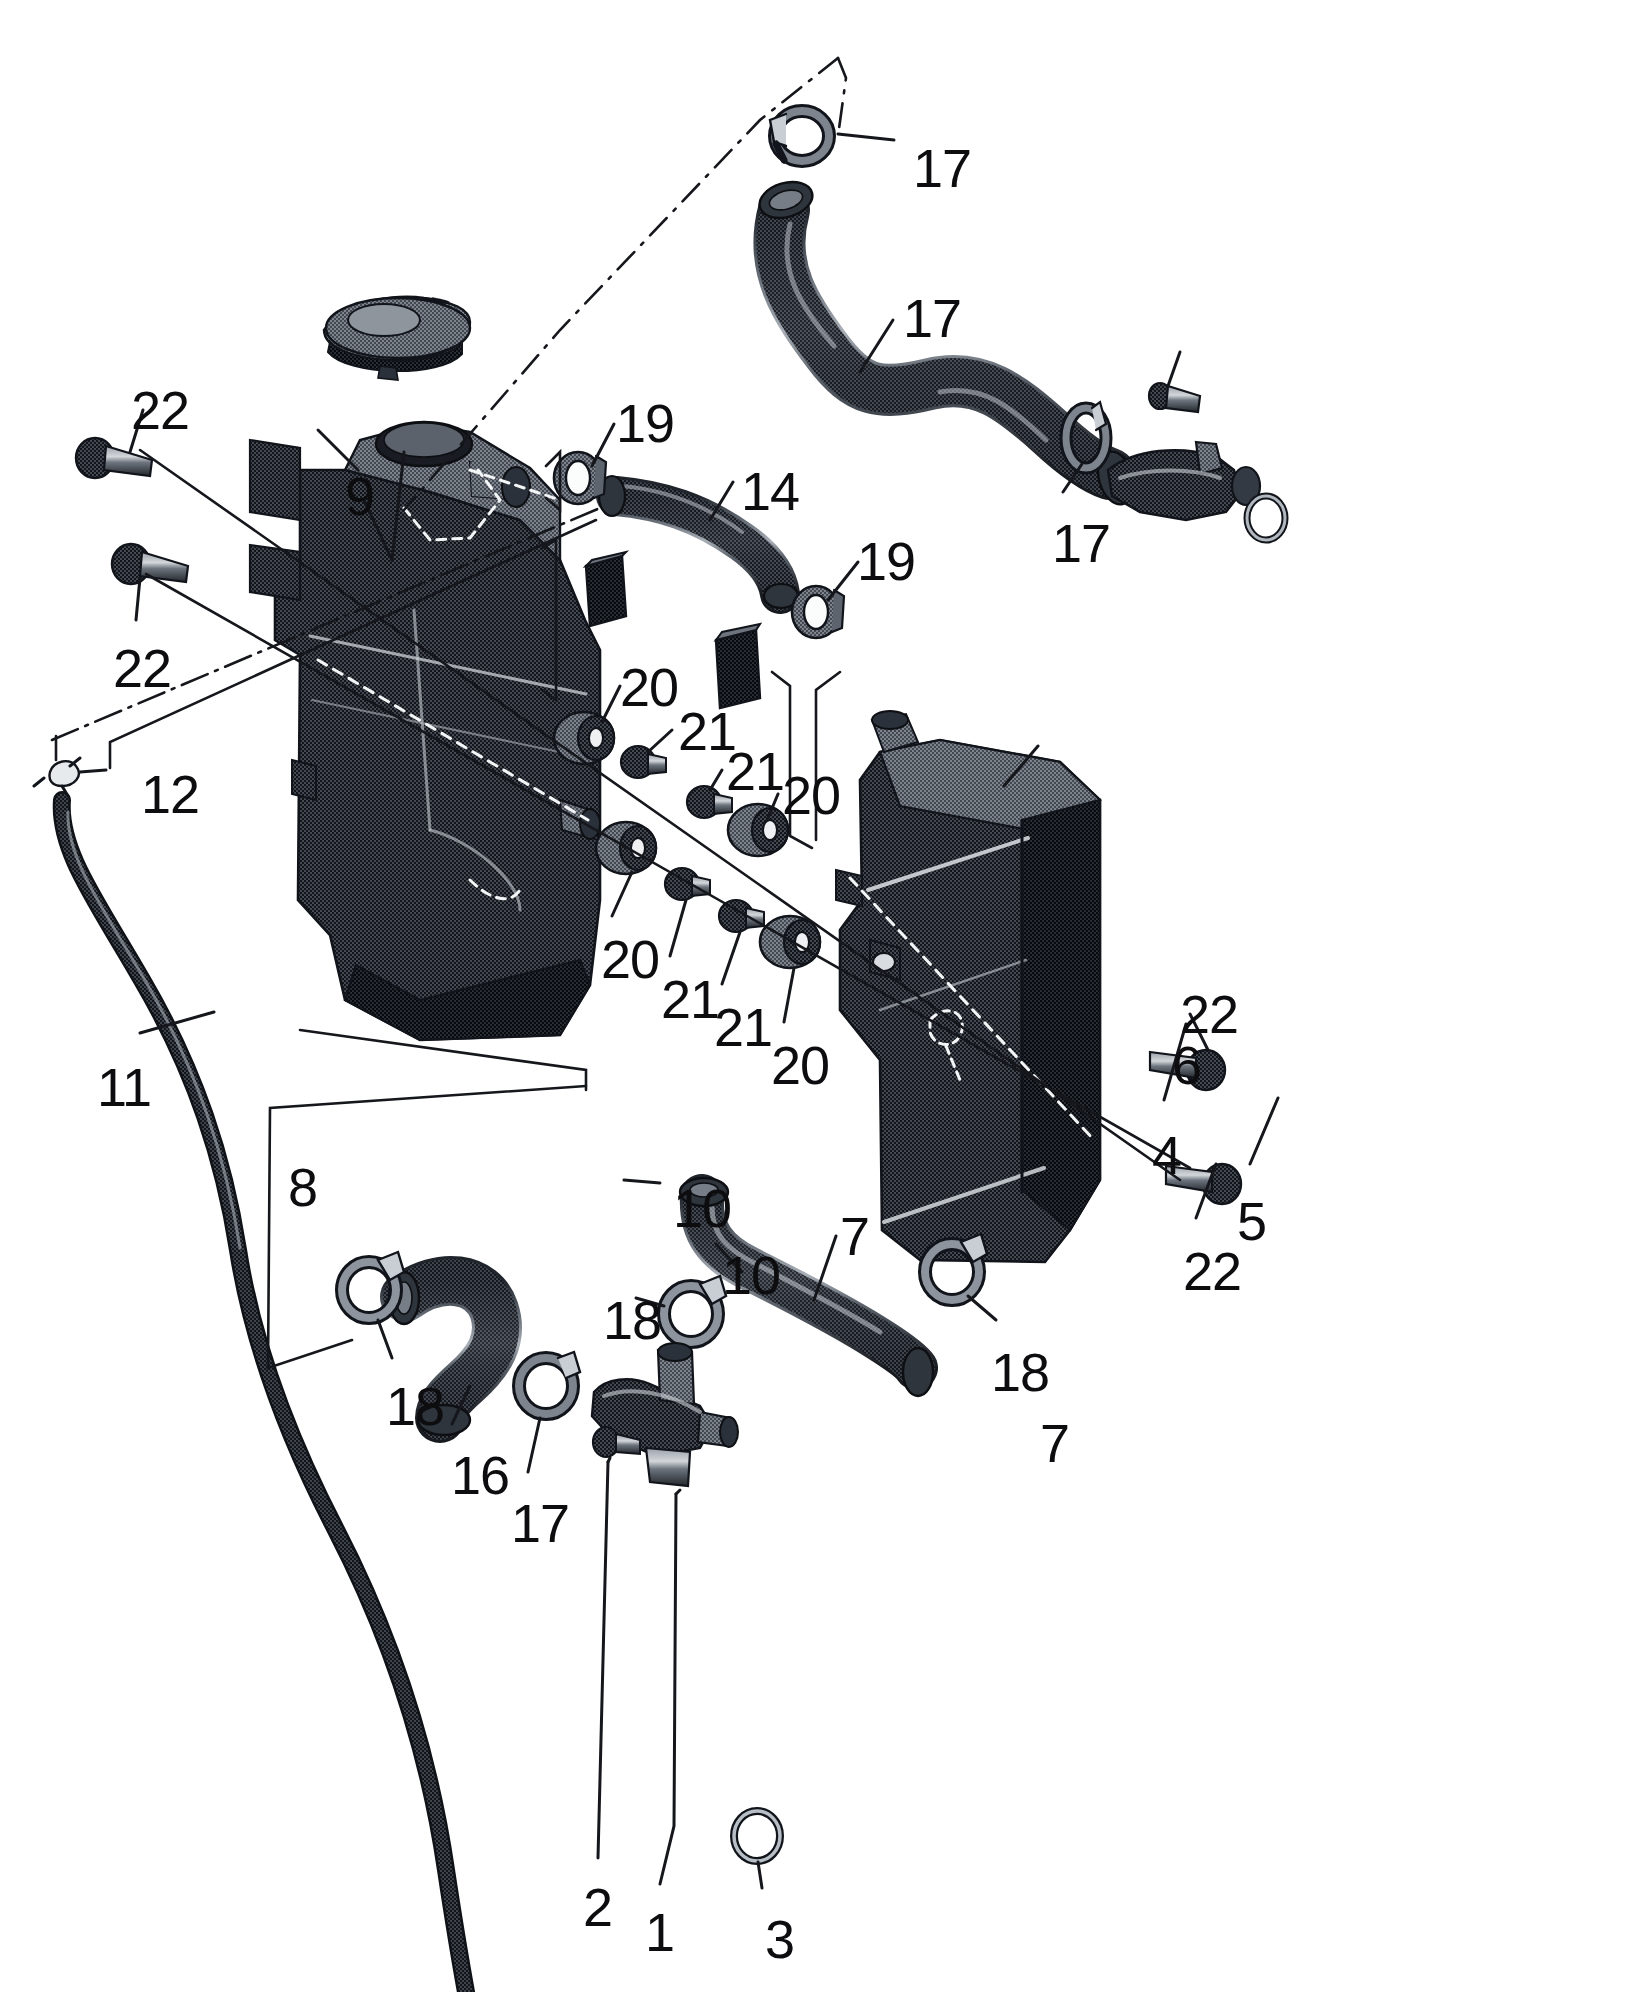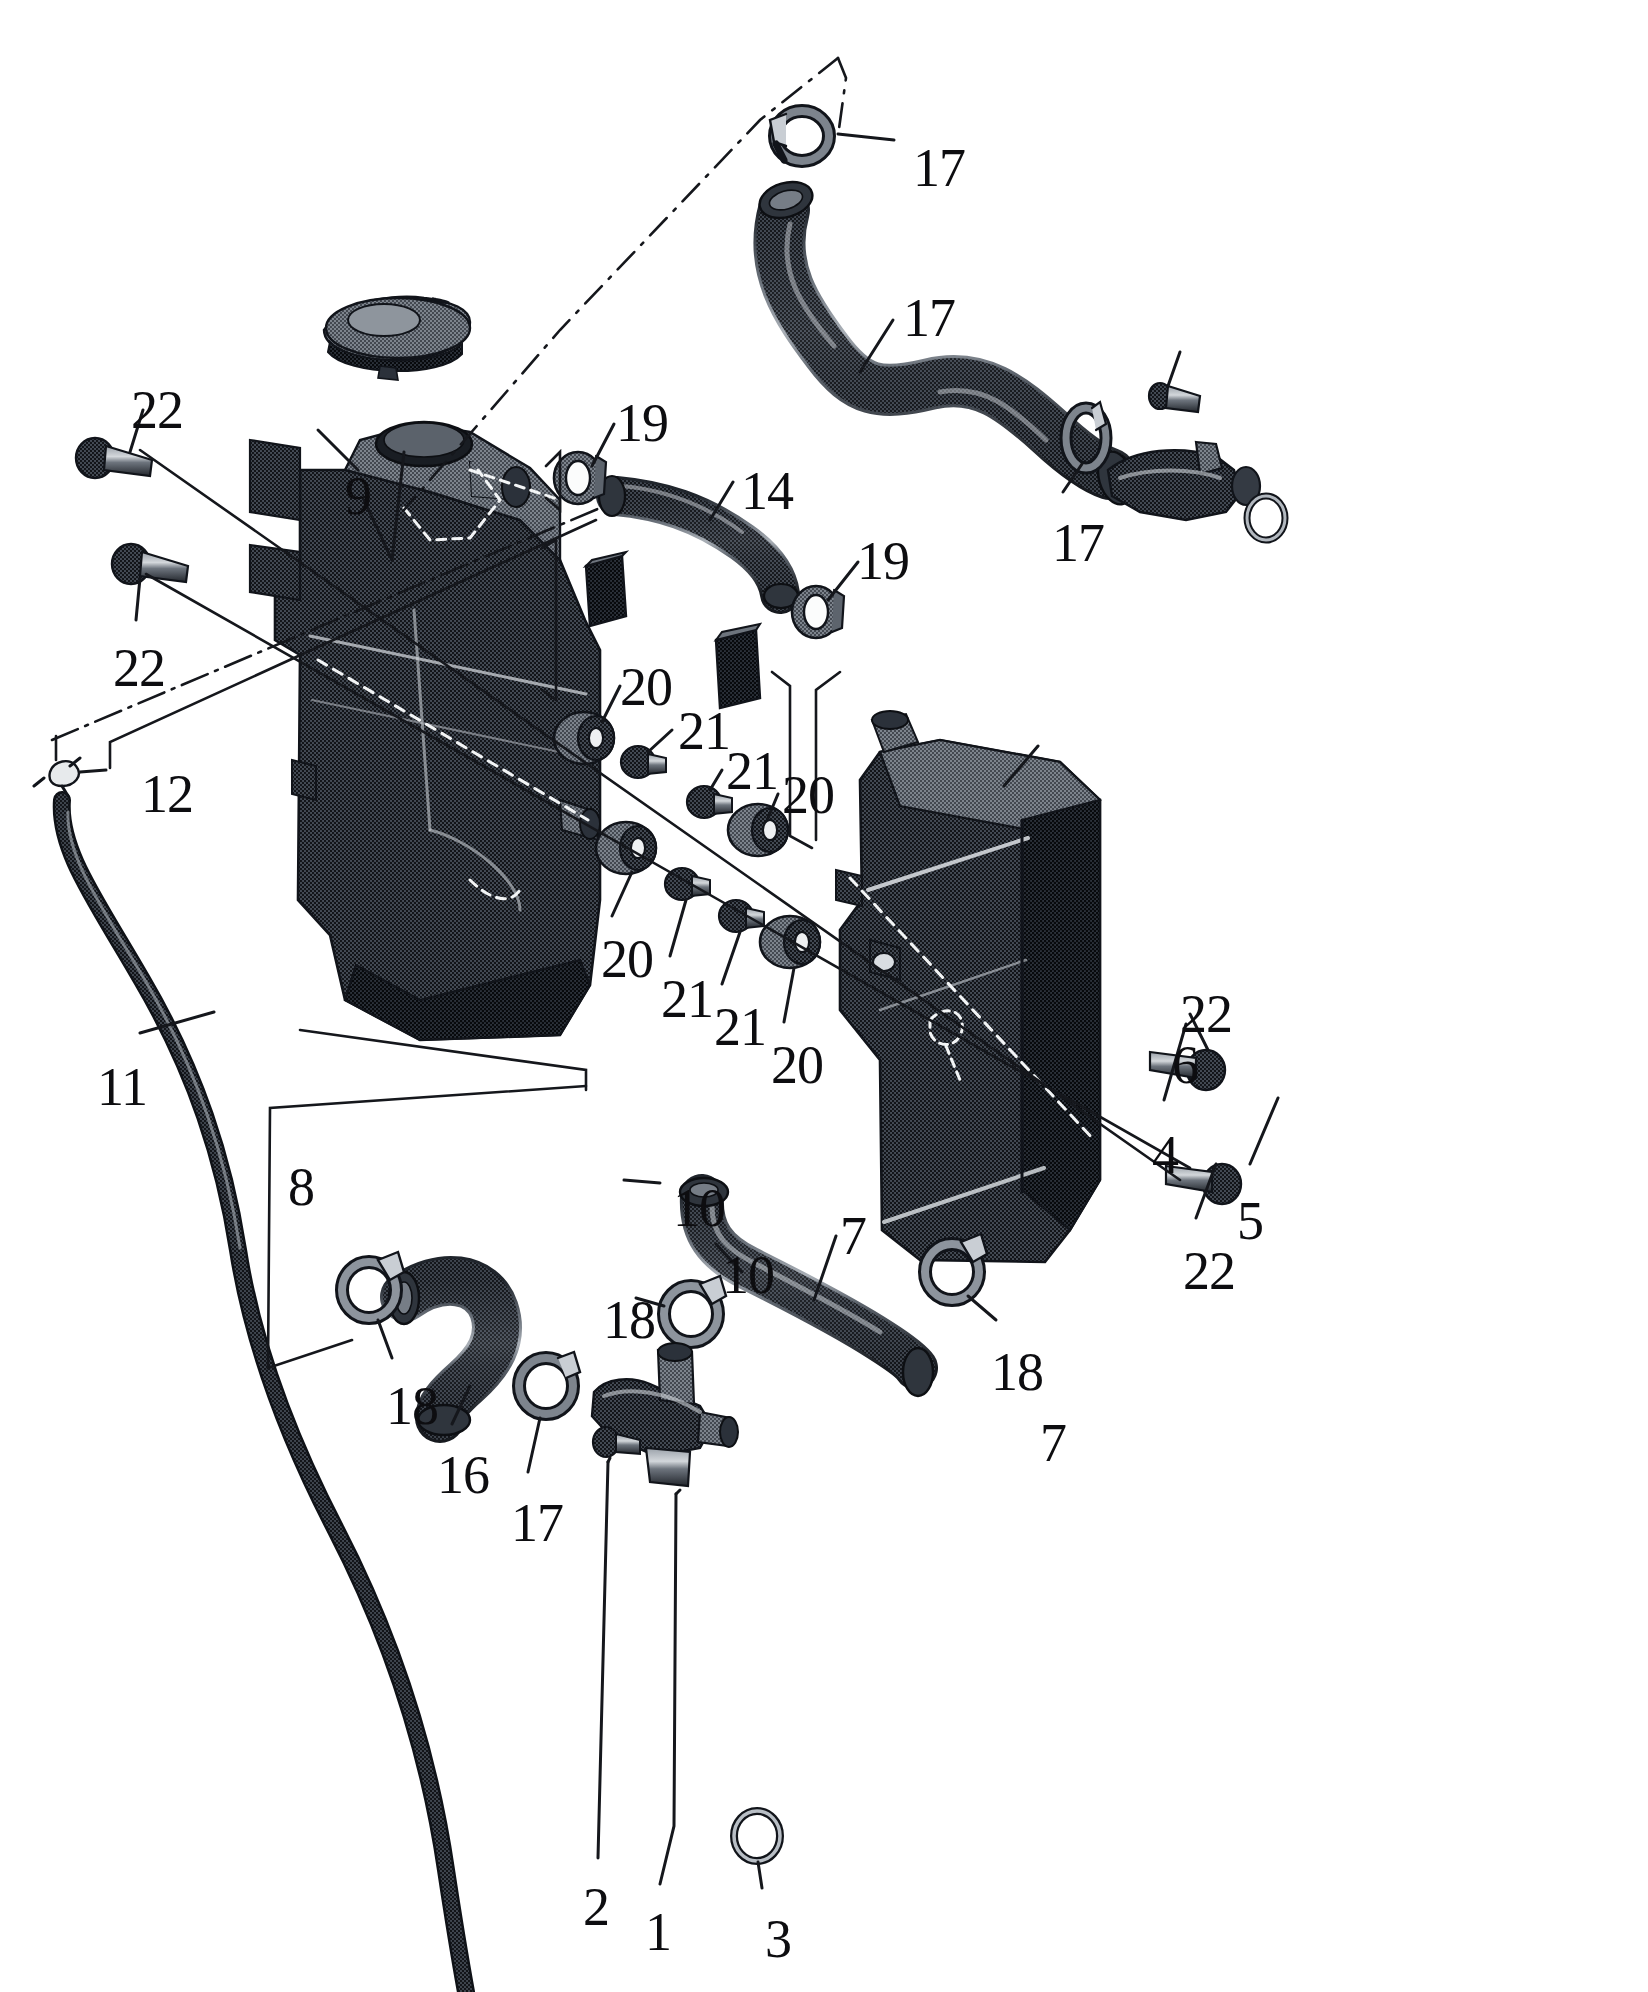--- a/index.html
+++ b/index.html
@@ -6,21 +6,21 @@
   body{font-family:"Liberation Sans", sans-serif;}
   #stage{
     position:relative;
     width:1648px;height:1992px;
     background:#ffffff;
     overflow:hidden;
   }
   #art{position:absolute;left:0;top:0;width:1648px;height:1992px;}
   .lbl{
     position:absolute;
-    font-family:Liberation Serif, serif;
+    font-family:Liberation Sans, sans-serif;
     font-size:54px;
     font-weight:400;
     color:#0d0d10;
     line-height:1;
     letter-spacing:-1px;
     white-space:nowrap;
     user-select:none;
   }
 </style>
 </head>
@@ -472,21 +472,21 @@
   <div class="lbl" style="left:1040px;top:1416px">7</div>
   <div class="lbl" style="left:288px;top:1160px">8</div>
   <div class="lbl" style="left:345px;top:469px">9</div>
   <div class="lbl" style="left:673px;top:1181px">10</div>
   <div class="lbl" style="left:722px;top:1248px">10</div>
   <div class="lbl" style="left:97px;top:1060px">11</div>
   <div class="lbl" style="left:141px;top:767px">12</div>
   <div class="lbl" style="left:903px;top:291px">17</div>
   <div class="lbl" style="left:741px;top:464px">14</div>
   <div class="lbl" style="left:840px;top:1209px">7</div>
-  <div class="lbl" style="left:437px;top:1448px">16</div>
+  <div class="lbl" style="left:451px;top:1448px">16</div>
   <div class="lbl" style="left:913px;top:141px">17</div>
   <div class="lbl" style="left:1052px;top:516px">17</div>
   <div class="lbl" style="left:511px;top:1496px">17</div>
   <div class="lbl" style="left:386px;top:1379px">18</div>
   <div class="lbl" style="left:603px;top:1293px">18</div>
   <div class="lbl" style="left:991px;top:1345px">18</div>
   <div class="lbl" style="left:616px;top:396px">19</div>
   <div class="lbl" style="left:857px;top:534px">19</div>
   <div class="lbl" style="left:620px;top:660px">20</div>
   <div class="lbl" style="left:782px;top:768px">20</div>

